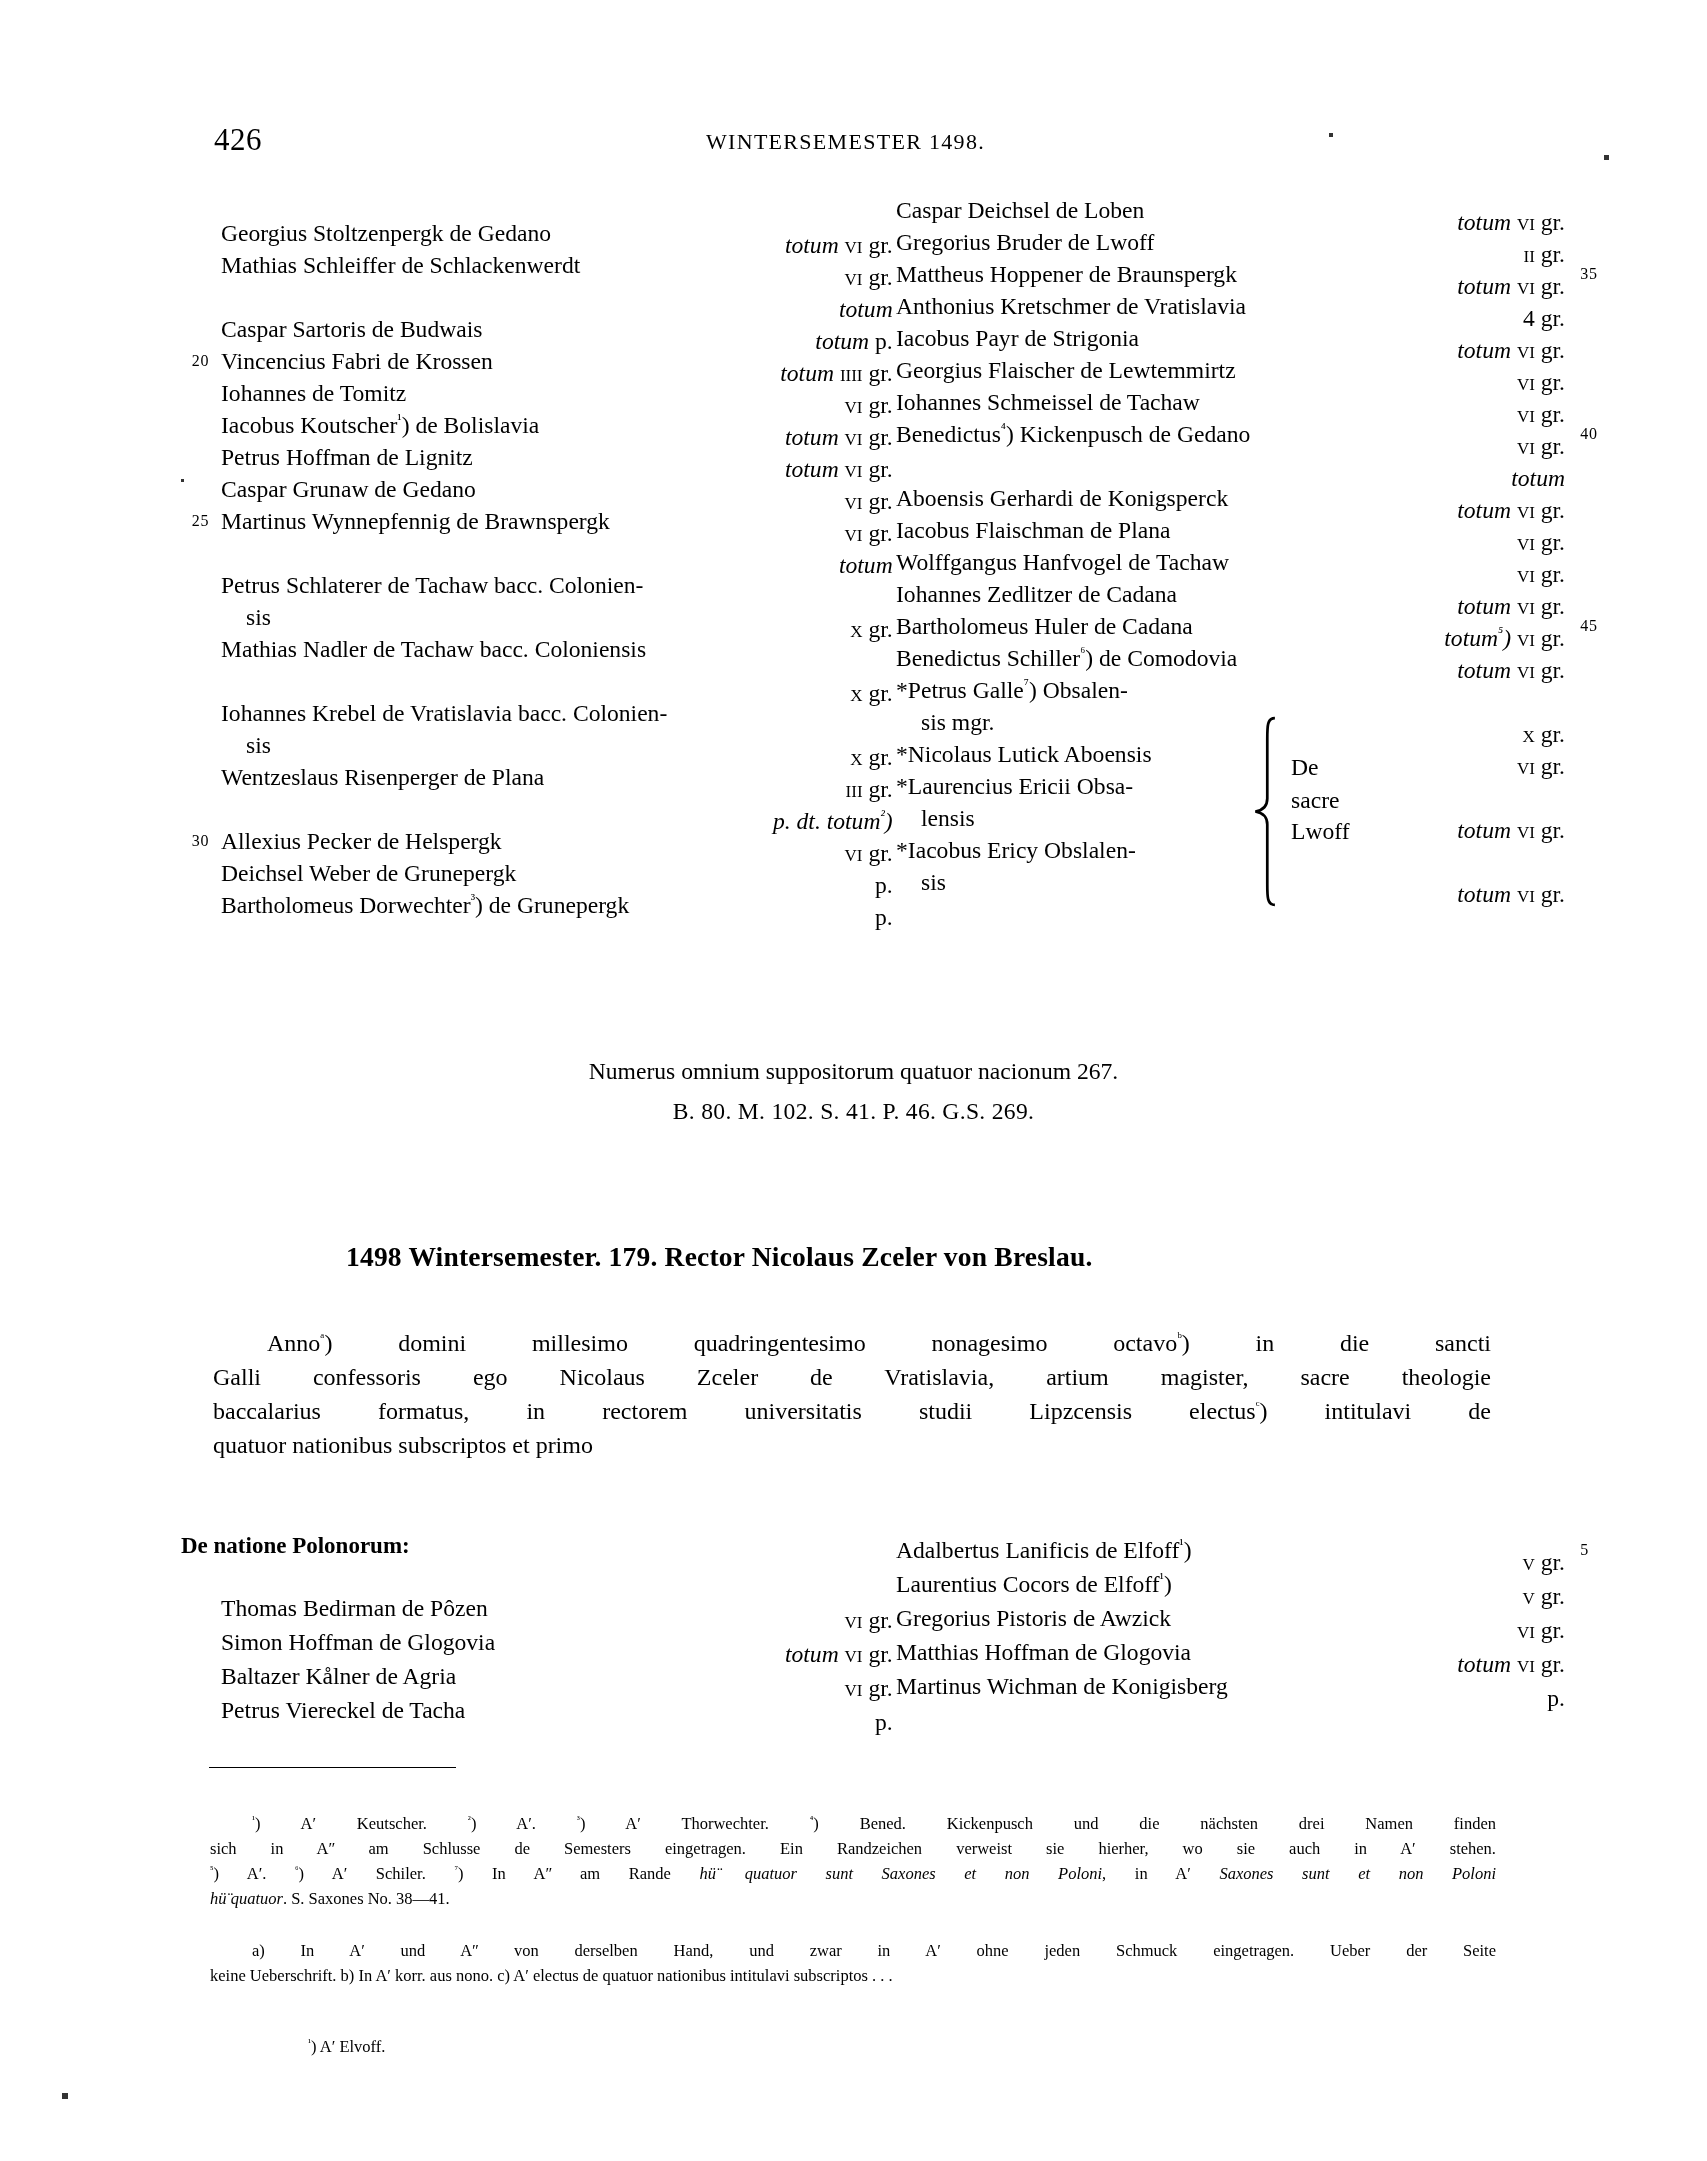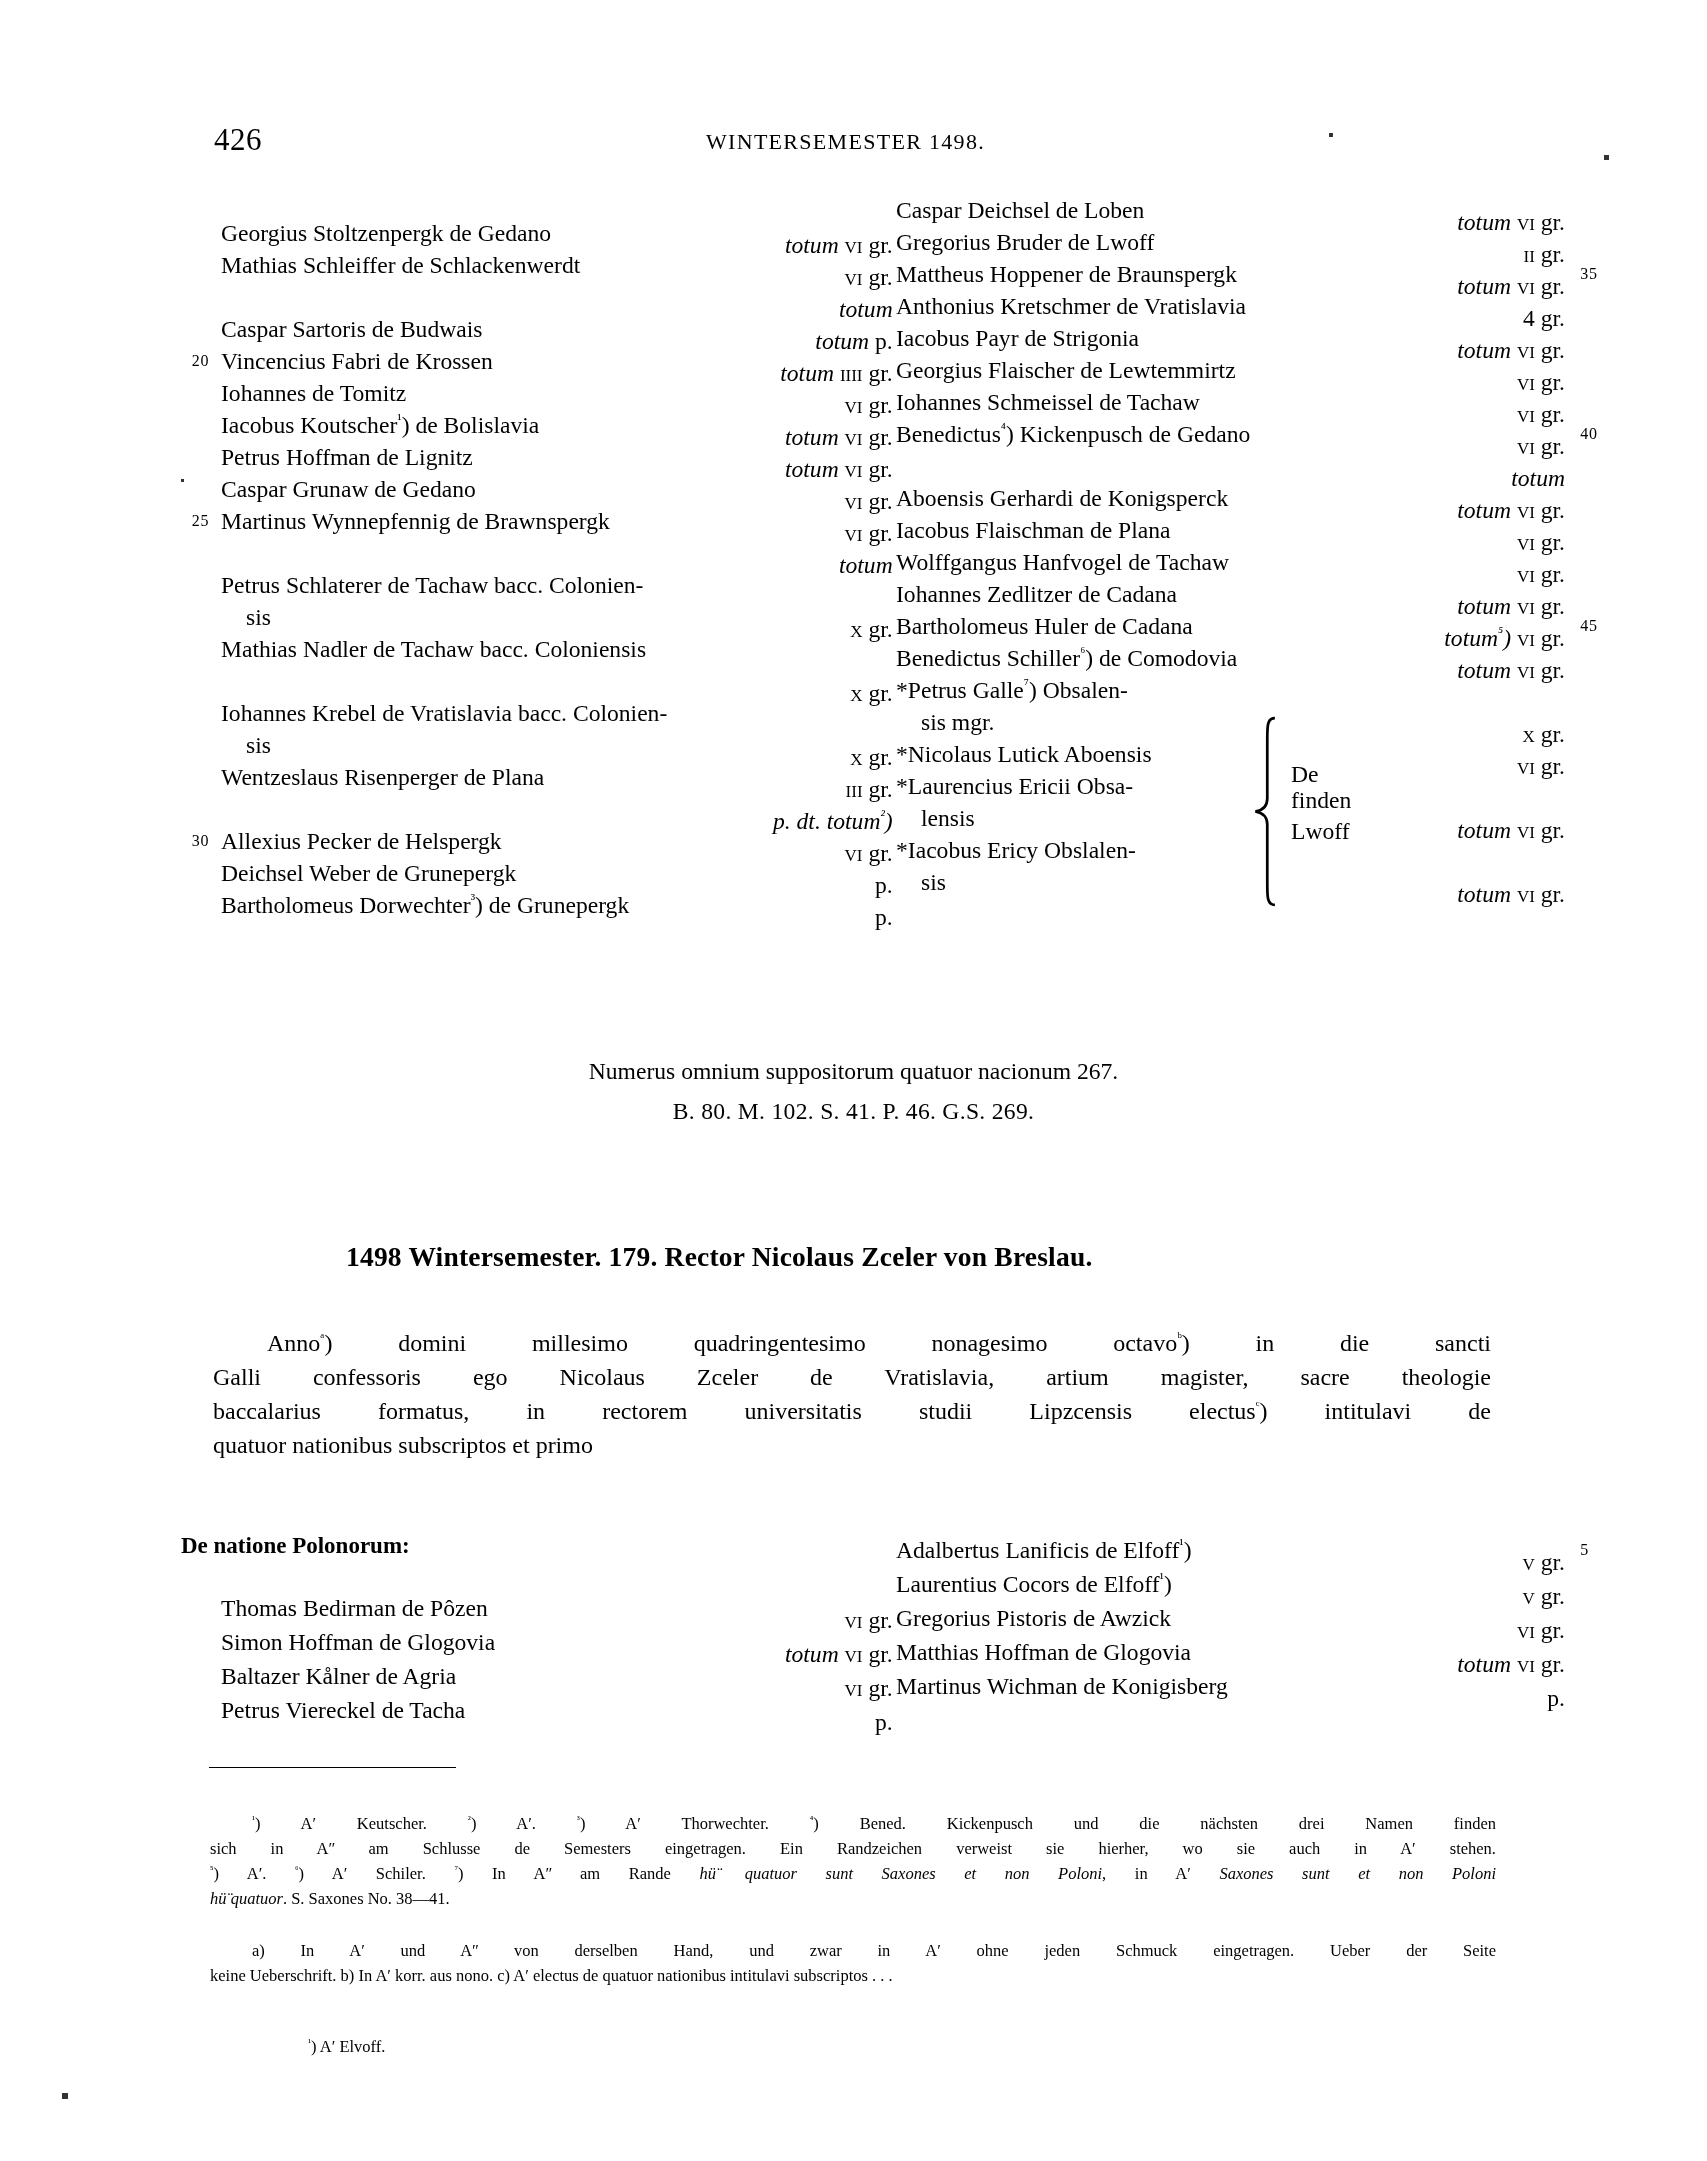--- a/index.html
+++ b/index.html
@@ -448,22 +448,22 @@
           <span class="amt"><span class="it">totum</span> <span><span class="sc">vi</span> gr.</span></span>
           <span class="rno"></span>
         </div>
       </div>
   </div>
 
   <div class="brace-wrap">
     <svg class="brace-svg" width="38" height="191" viewBox="0 0 70 348">
       <path d="M44 2 C30 2 30 16 30 40 L30 150 C30 166 20 172 8 174 C20 176 30 182 30 198 L30 308 C30 332 30 346 44 346" fill="none" stroke="#000" stroke-width="5"></path>
     </svg>
-    <span class="brace-label" id="bl0" style="top:41px">De</span>
-    <span class="brace-label" id="bl1" style="top:67px">finden</span>
+    <span class="brace-label" id="bl0" style="top:34px">De</span>
+    <span class="brace-label" id="bl1" style="top:67px">sacre</span>
     <span class="brace-label" id="bl2" style="top:98px">Lwoff</span>
   </div>
 
   <div class="summary s1">Numerus omnium suppositorum quatuor nacionum 267.</div>
   <div class="summary s2">B. 80.  M. 102.  S. 41.  P. 46.  G.S. 269.</div>
 
   <div class="sect-head">1498 Wintersemester.  179. Rector Nicolaus Zceler von Breslau.</div>
 
   <div class="intro" id="intro-block">
       <span class="ln j"><span class="firstind"></span>Anno<span class="sup">ᵃ</span>) domini millesimo quadringentesimo nonagesimo octavo<span class="sup">ᵇ</span>) in die sancti</span>

